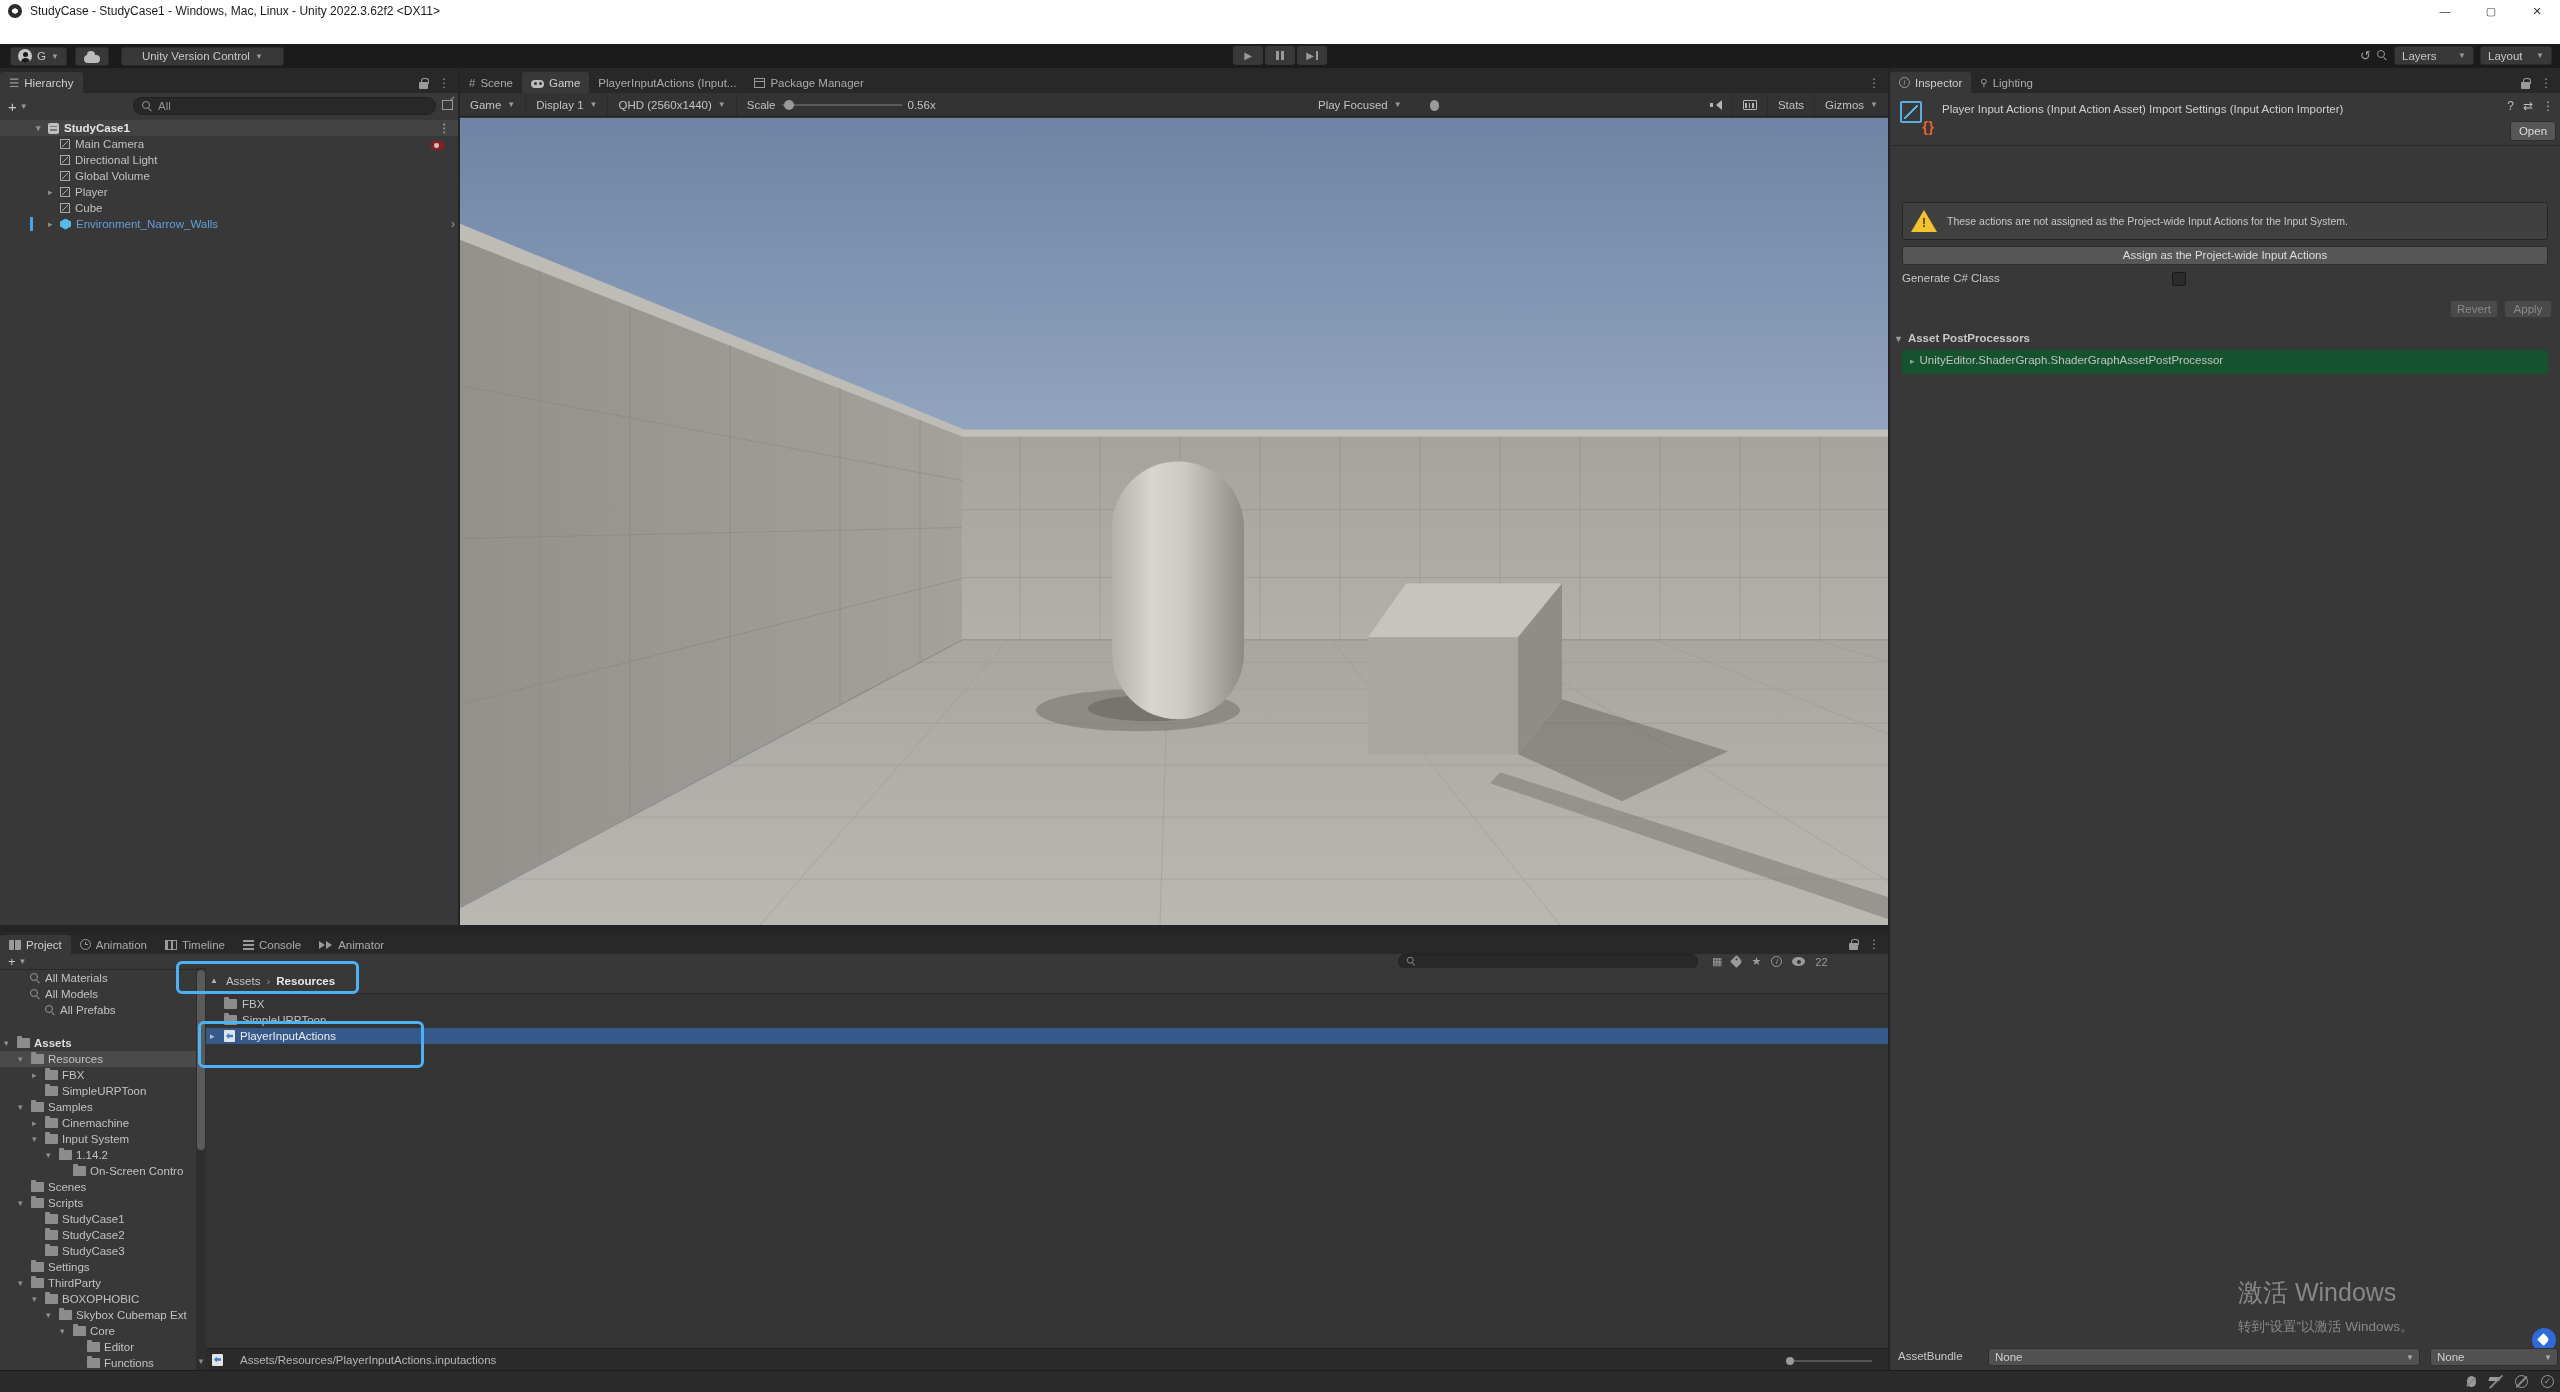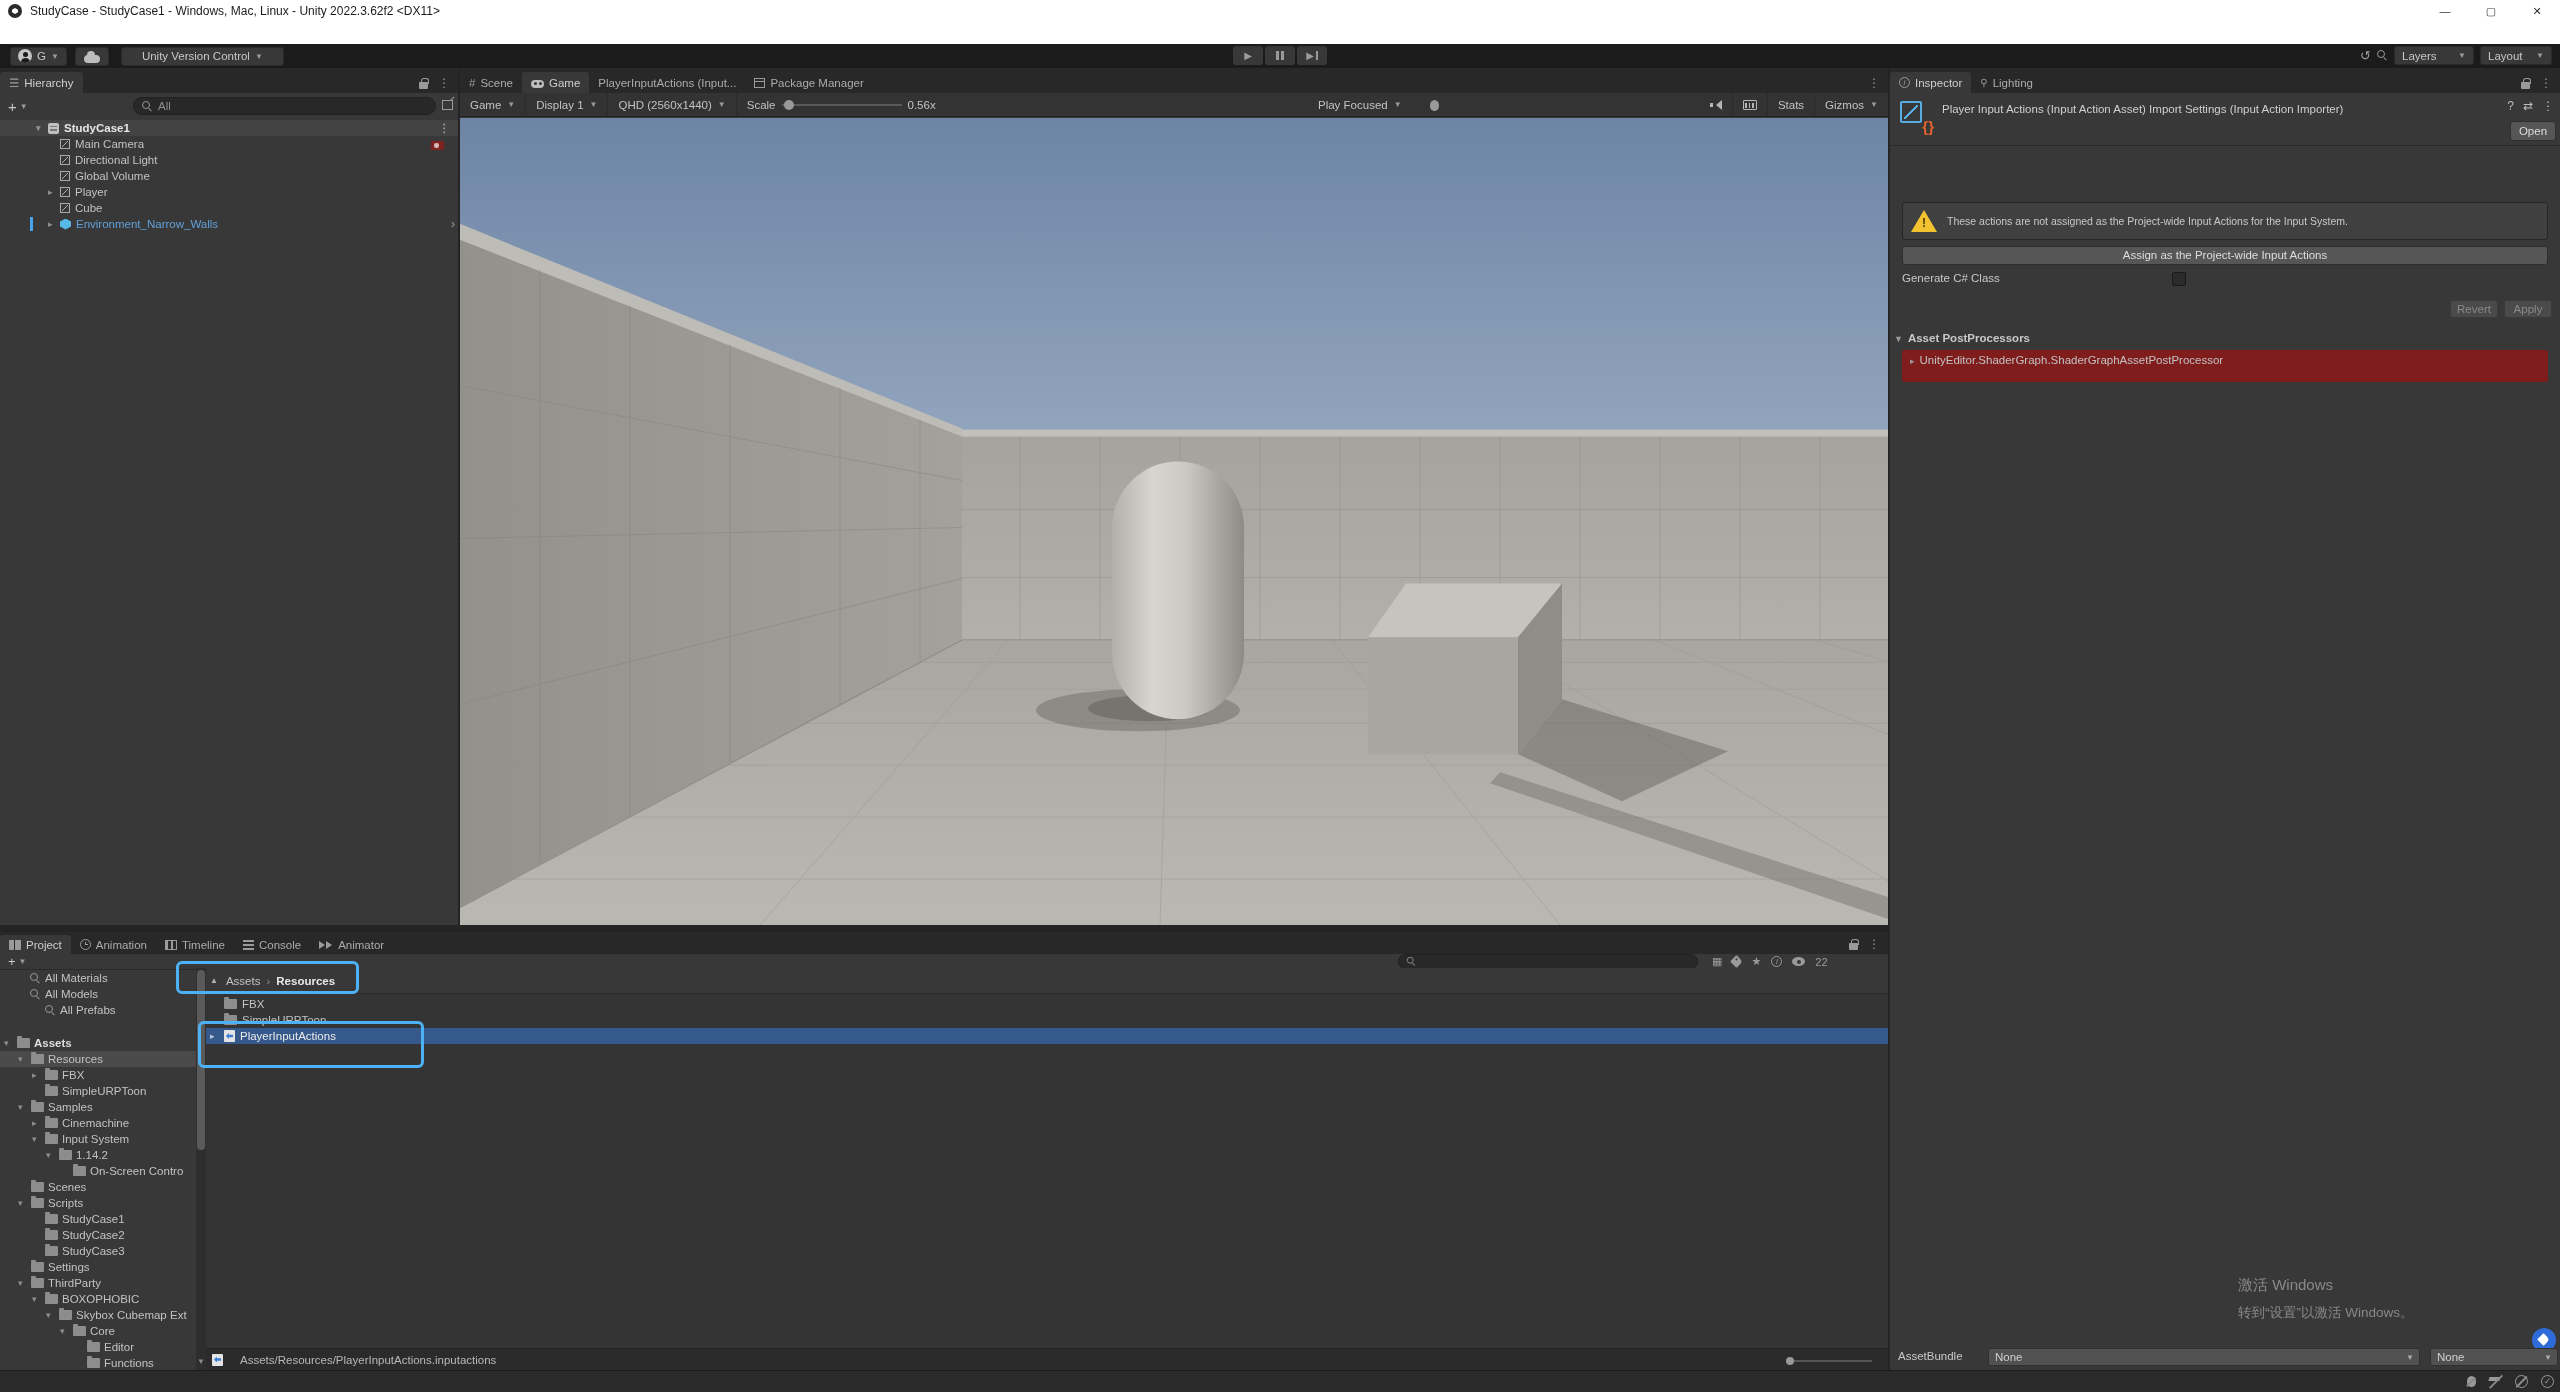--- a/index.html
+++ b/index.html
@@ -139,21 +139,21 @@
   .open-btn { position:absolute; right:4px; top:28px; width:46px; height:20px; background:#565656; border:1px solid #2e2e2e; border-radius:3px; text-align:center; line-height:18px; font-size:11.5px; color:#ddd; }
   .u-btn { position:absolute; left:12px; width:646px; background:#565656; border:1px solid #2e2e2e; border-radius:3px; text-align:center; color:#dddddd; font-size:11.5px; }
   .helpbox { position:absolute; left:12px; top:134px; width:646px; height:38px; background:#404040; border:1px solid #262626; border-radius:3px; display:flex; align-items:center; gap:10px; padding:0 8px; }
   .helpbox .msg { font-size:10.5px; color:#c8c8c8; }
   .gen-row { position:absolute; left:12px; top:204px; right:12px; height:16px; font-size:11.5px; color:#c8c8c8; }
   .checkbox { position:absolute; left:270px; top:0; width:14px; height:14px; background:#2b2b2b; border:1px solid #191919; border-radius:2px; }
   .ra-row { position:absolute; top:232px; right:8px; display:flex; gap:6px; }
   .btn-disabled { width:48px; height:18px; background:#4a4a4a; border:1px solid #3a3a3a; border-radius:3px; color:#8a8a8a; font-size:11.5px; text-align:center; line-height:16px; }
   .section-hdr { position:absolute; left:4px; font-size:11.5px; font-weight:bold; color:#c8c8c8; }
   .fold-arrow { color:#9a9a9a; font-size:9px; margin-right:5px; }
-  .pp-row { position:absolute; left:12px; top:282px; width:646px; height:32px; background:#7f1d1d; border-radius:2px; line-height:20px; padding-left:8px; font-size:11.5px; color:#c2c2c2; }
+  .pp-row { position:absolute; left:12px; top:282px; width:646px; height:24px; background:#14532d; border-radius:2px; line-height:20px; padding-left:8px; font-size:11.5px; color:#c2c2c2; }
   .imported-bar { position:absolute; left:0; top:336px; width:670px; height:26px; background:#404040; border-top:1px solid #2e2e2e; border-bottom:1px solid #2e2e2e; line-height:24px; padding-left:8px; font-size:11.5px; color:#b0b0b0; }
   .labels-hdr { position:absolute; left:0; top:1232px; width:670px; height:22px; border-top:1px solid #2a2a2a; border-bottom:1px solid #2f2f2f; line-height:21px; padding-left:8px; font-size:11.5px; font-weight:bold; color:#c8c8c8; }
   .tag-badge { position:absolute; right:4px; top:1260px; width:24px; height:24px; border-radius:50%; background:#2e6bd8; }
   .tag-badge::after { content:""; position:absolute; left:7px; top:7px; width:9px; height:9px; background:#fff; border-radius:1px 4px 1px 1px; transform:rotate(45deg); }
   .ab-row { position:absolute; left:0; top:1280px; width:670px; height:18px; font-size:11.5px; color:#c8c8c8; }
   .ab-label { position:absolute; left:8px; top:2px; }
   .dd { position:absolute; height:18px; background:#515151; border:1px solid #303030; border-radius:3px; color:#cfcfcf; font-size:11.5px; line-height:16px; padding:0 6px; }
   .dd .dd-caret { position:absolute; right:5px; top:1px; font-size:8px; color:#aaa; }
 
   
@@ -187,21 +187,21 @@
 
   
   #statusbar { position:absolute; left:0; top:1370px; width:2560px; height:22px; background:#2a2a2a; border-top:1px solid #1c1c1c; }
   .status-icons { position:absolute; right:6px;top:4px; display:flex; gap:13px; align-items:center; }
 
   
   .hl-box { position:absolute; border:3px solid #4db2f5; border-radius:6px; z-index:50; pointer-events:none; }
   #hl-crumb { left:176px; top:961px; width:183px; height:33px; }
   #hl-file { left:198px; top:1021px; width:226px; height:47px; }
   .watermark { position:absolute; left:2238px; top:1276px; z-index:60; color:rgba(200,200,200,0.55); pointer-events:none; }
-  .watermark .w1 { font-size:15px; }
+  .watermark .w1 { font-size:25px; }
   .watermark .w2 { font-size:13.5px; margin-top:9px; }
 </style>
 </head>
 <body>
 
 <div id="app">
 
   <div class="titlebar">
     <span class="unity-logo"></span>
     <span class="title-text">StudyCase - StudyCase1 - Windows, Mac, Linux - Unity 2022.3.62f2 &lt;DX11&gt;</span>

